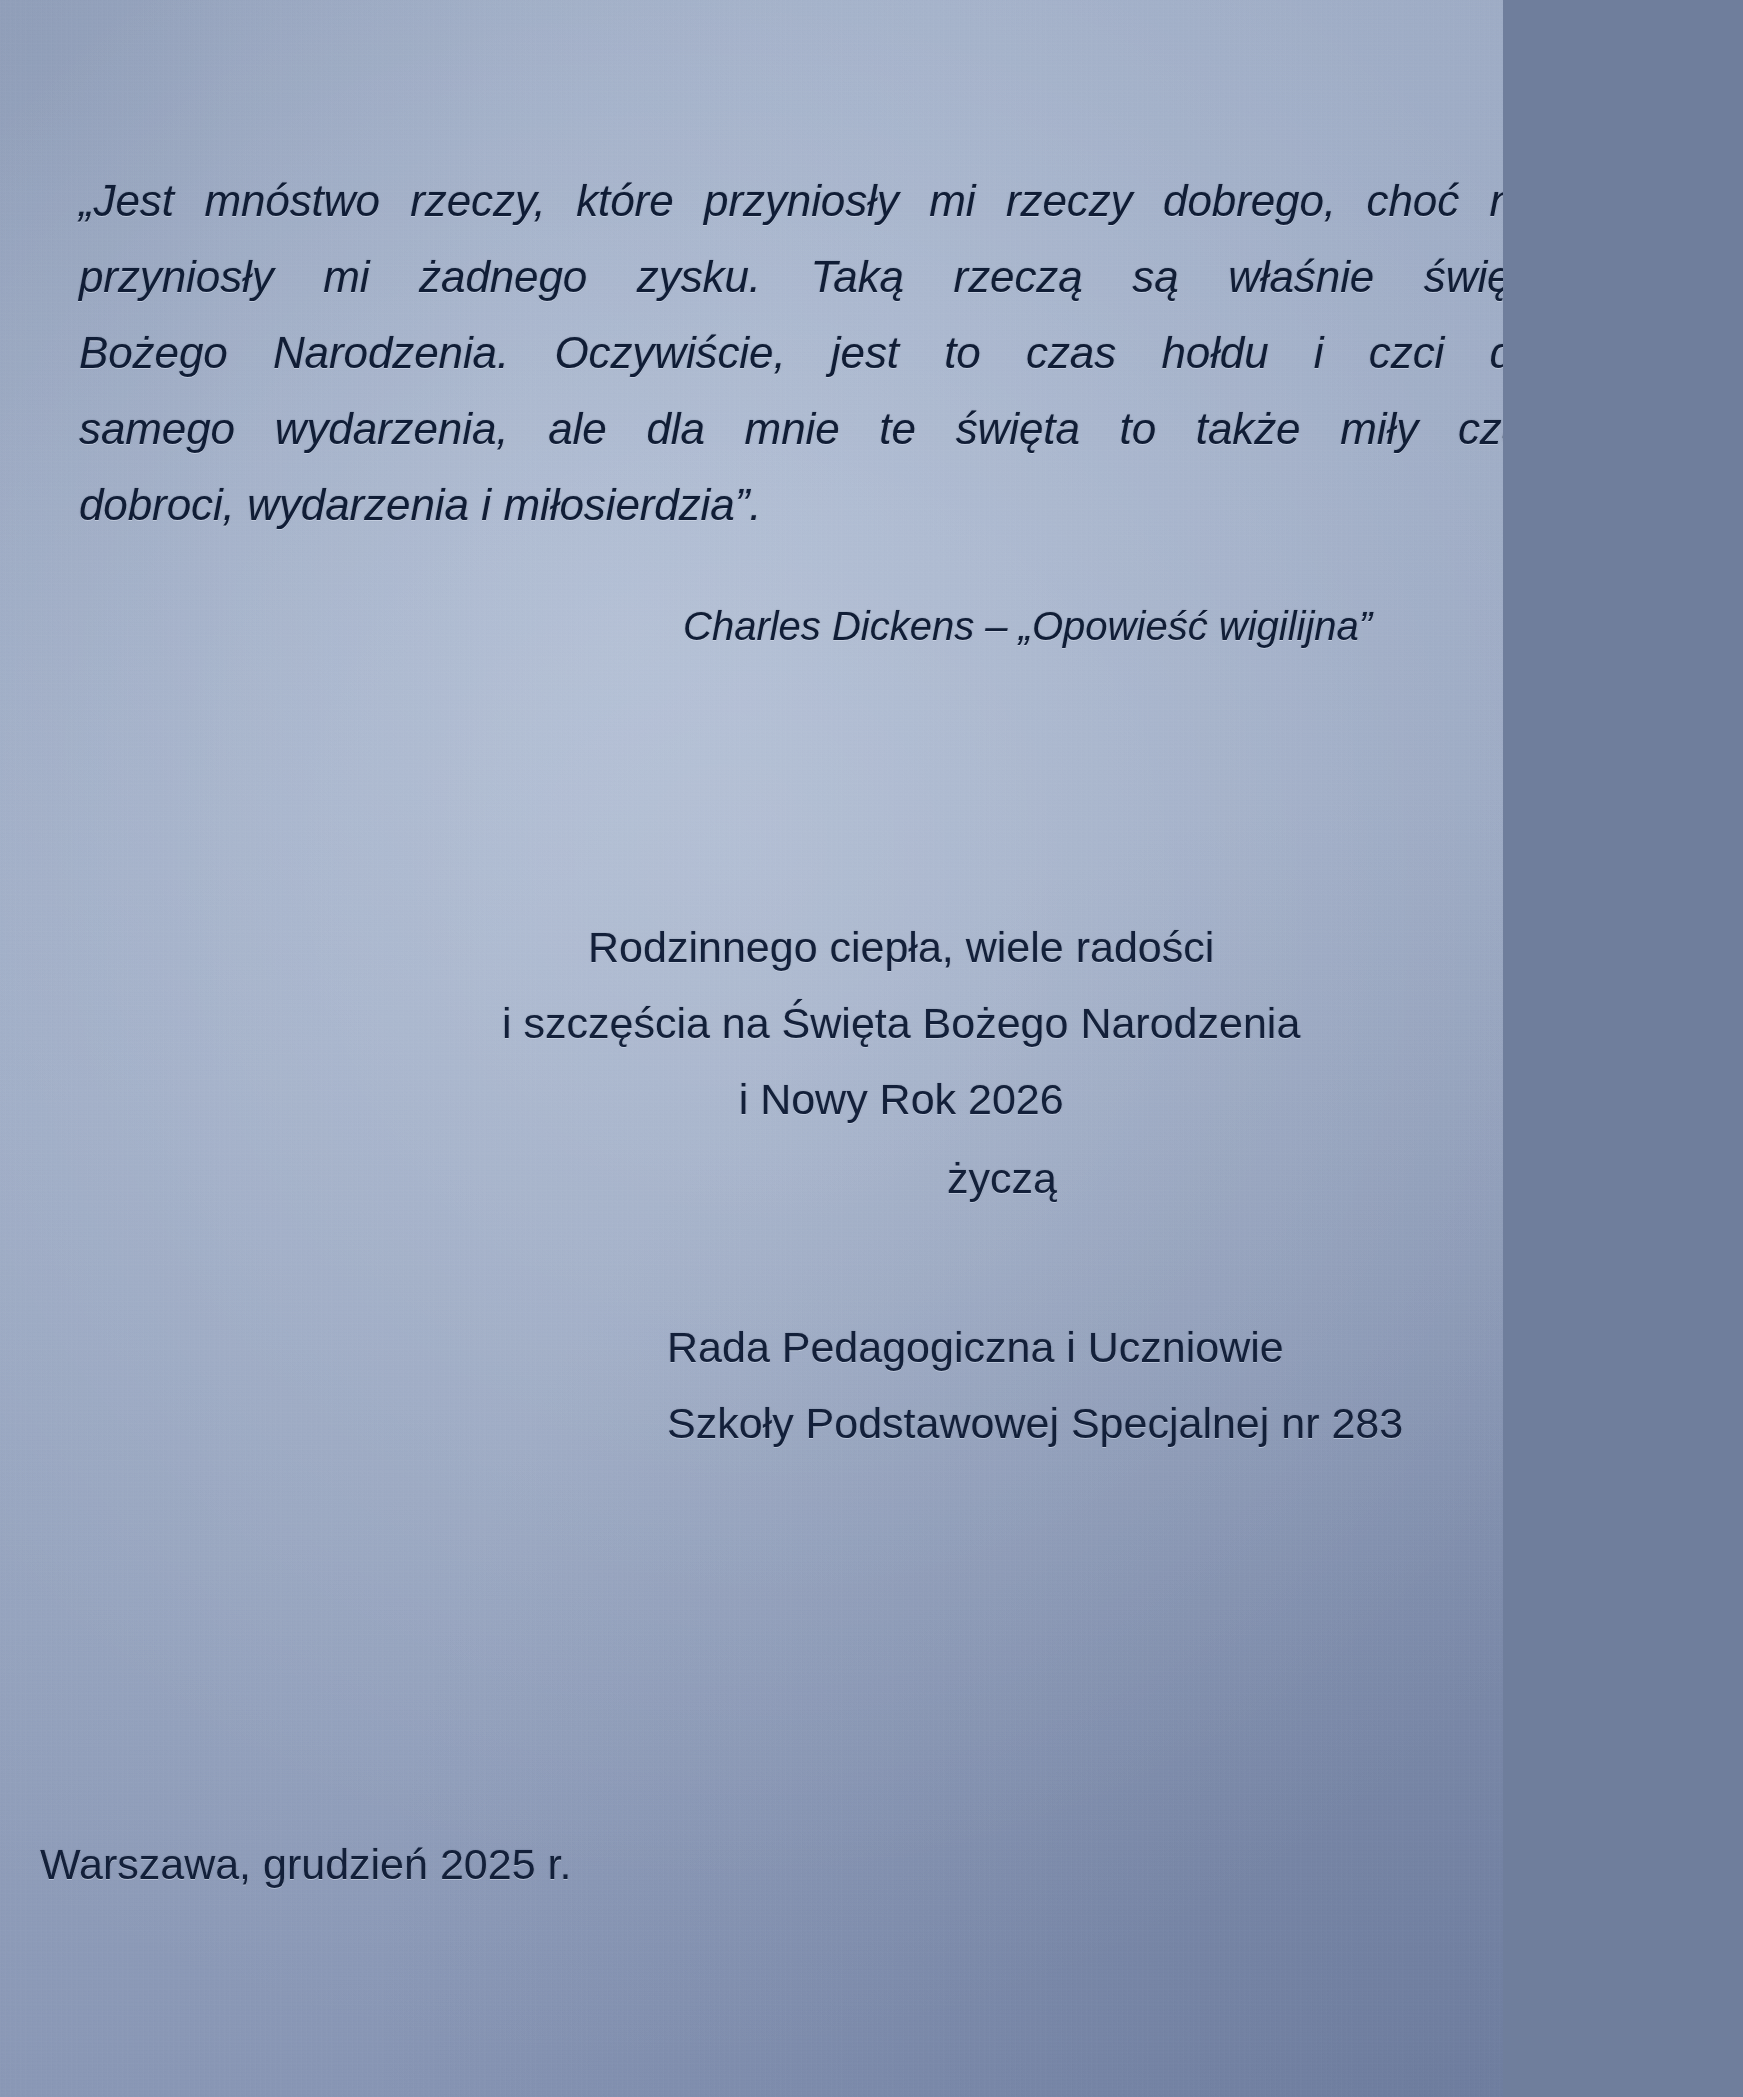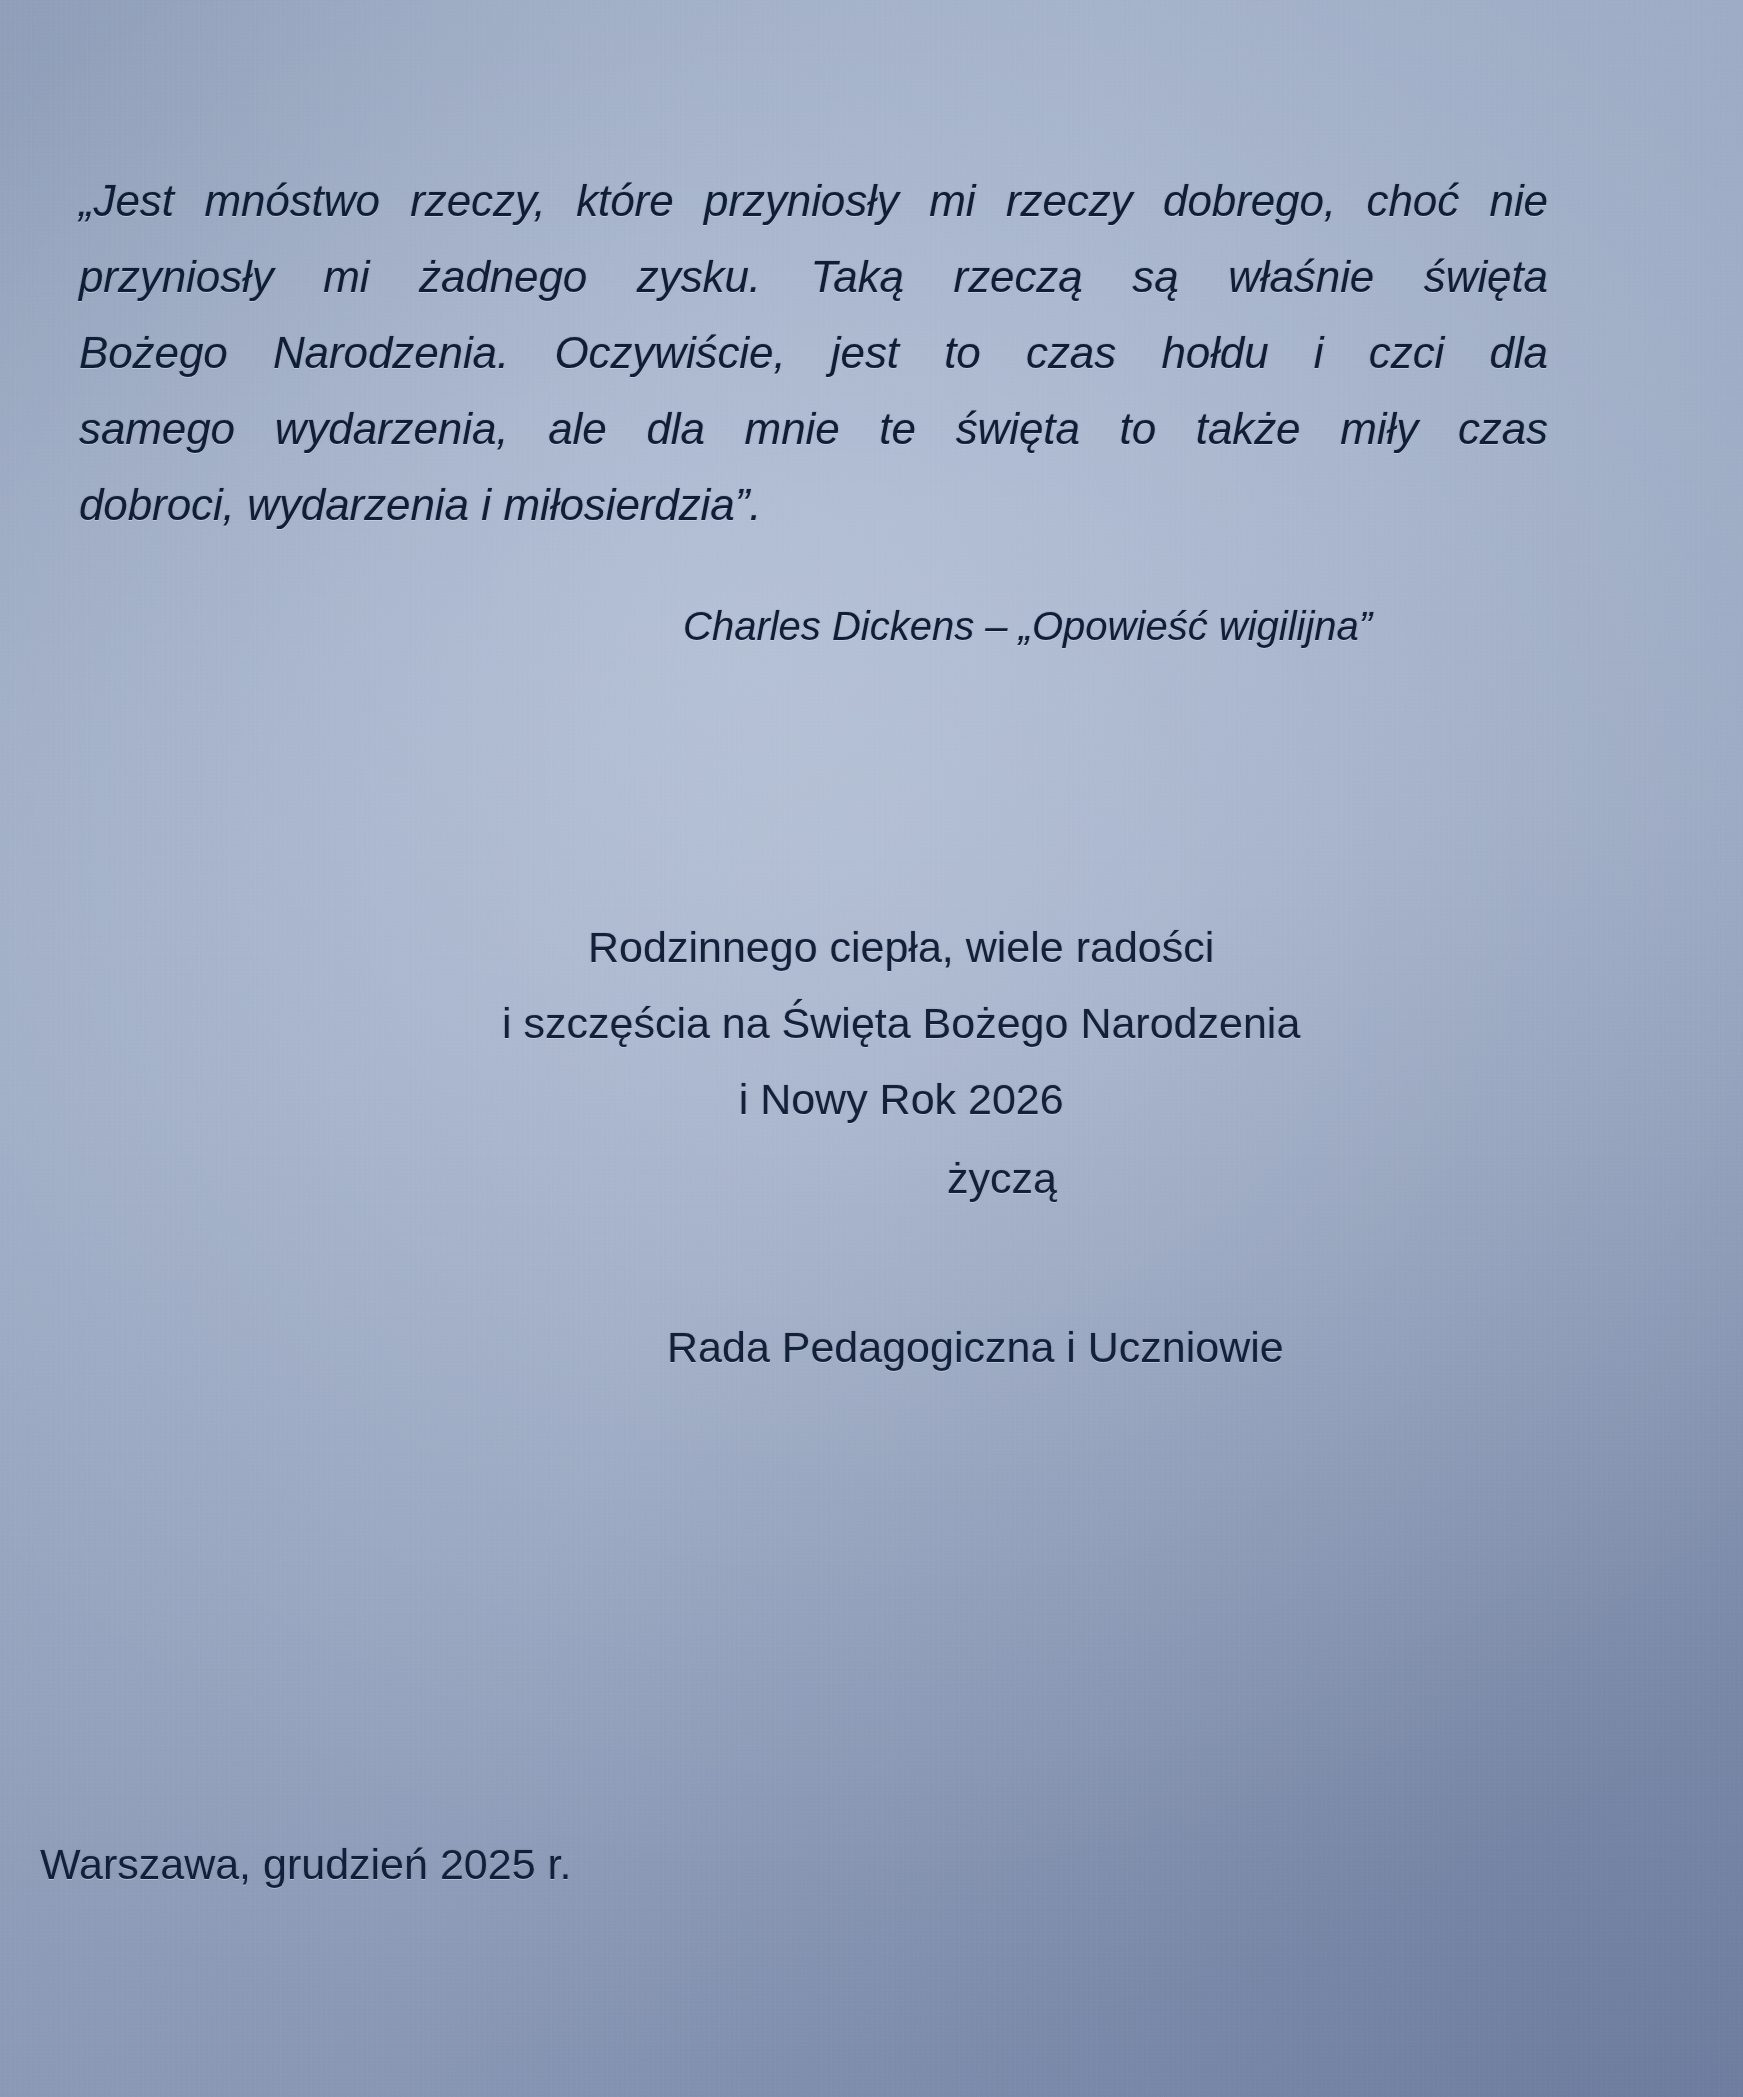--- a/index.html
+++ b/index.html
@@ -4,21 +4,21 @@
 <title>Kartka świąteczna</title>
 <style>
   html, body {
     margin: 0;
     padding: 0;
     background: #6f7e9c;
   }
 
   #page {
     position: relative;
-    width: 1743px;
+    width: 1503px;
     height: 2097px;
     overflow: hidden;
     
     background-color: #9aa7c0;
     background-image:
       radial-gradient(ellipse 120% 95% at 42% 30%, rgba(190,203,224,0.55) 0%, rgba(190,203,224,0.18) 42%, rgba(120,135,166,0.0) 72%),
       radial-gradient(ellipse 90% 80% at 95% 100%, rgba(92,107,140,0.48) 0%, rgba(92,107,140,0.18) 45%, rgba(92,107,140,0) 78%),
       radial-gradient(ellipse 70% 60% at 2% 2%, rgba(104,119,150,0.40) 0%, rgba(104,119,150,0.10) 55%, rgba(104,119,150,0) 85%),
       linear-gradient(160deg, #9dabc4 0%, #9aa8c2 35%, #93a1bc 62%, #8795b4 85%, #7e8daf 100%);
     font-family: "Liberation Sans", "DejaVu Sans", sans-serif;
@@ -198,18 +198,19 @@
   <div class="layer" id="wishes-block">
     <span class="w-line">Rodzinnego ciepła, wiele radości</span>
     <span class="w-line">i szczęścia na Święta Bożego Narodzenia</span>
     <span class="w-line">i Nowy Rok 2026</span>
   </div>
 
   <div class="layer" id="signoff-word">życzą</div>
 
   <div class="layer" id="signature-block">
     <span class="s-line">Rada Pedagogiczna i Uczniowie</span>
+    <span class="s-line">Szkoły Podstawowej Specjalnej nr 283</span>
   </div>
 
   <div class="layer" id="place-date">Warszawa, grudzień 2025 r.</div>
 
 </div>
 
 
 </body></html>

